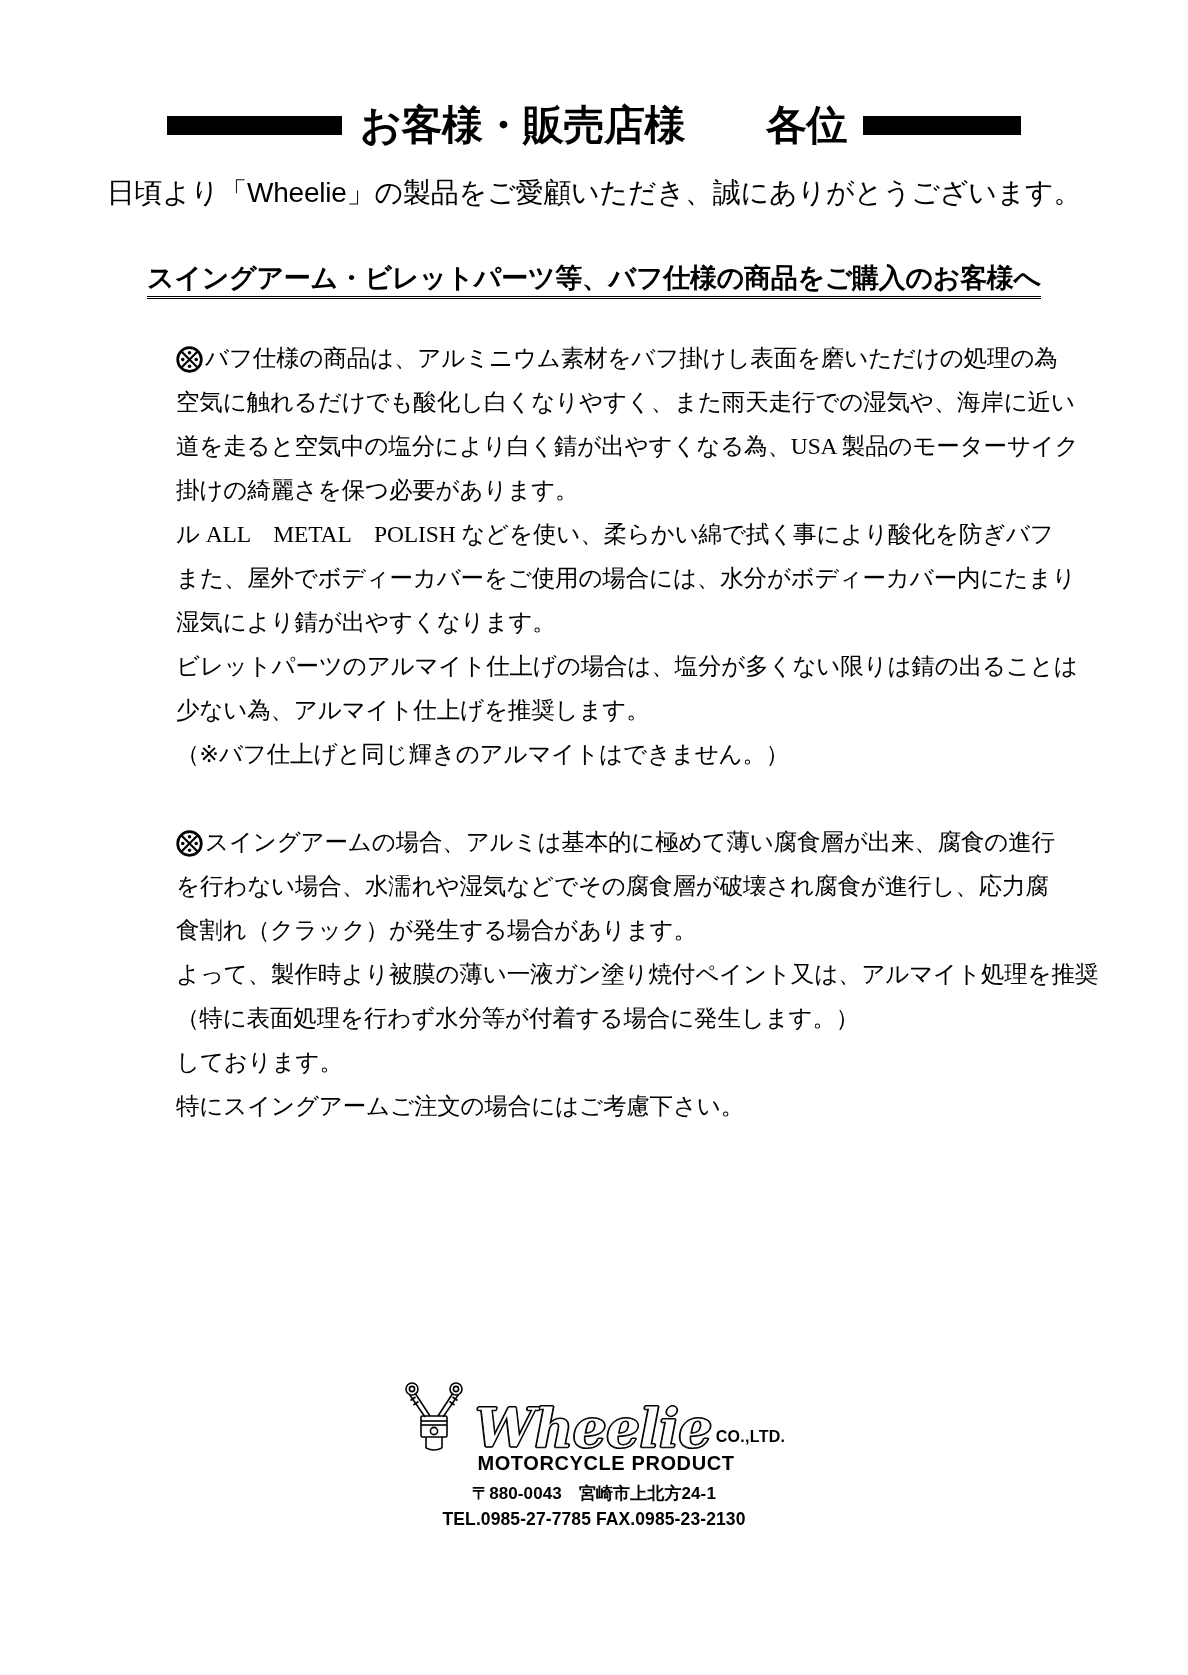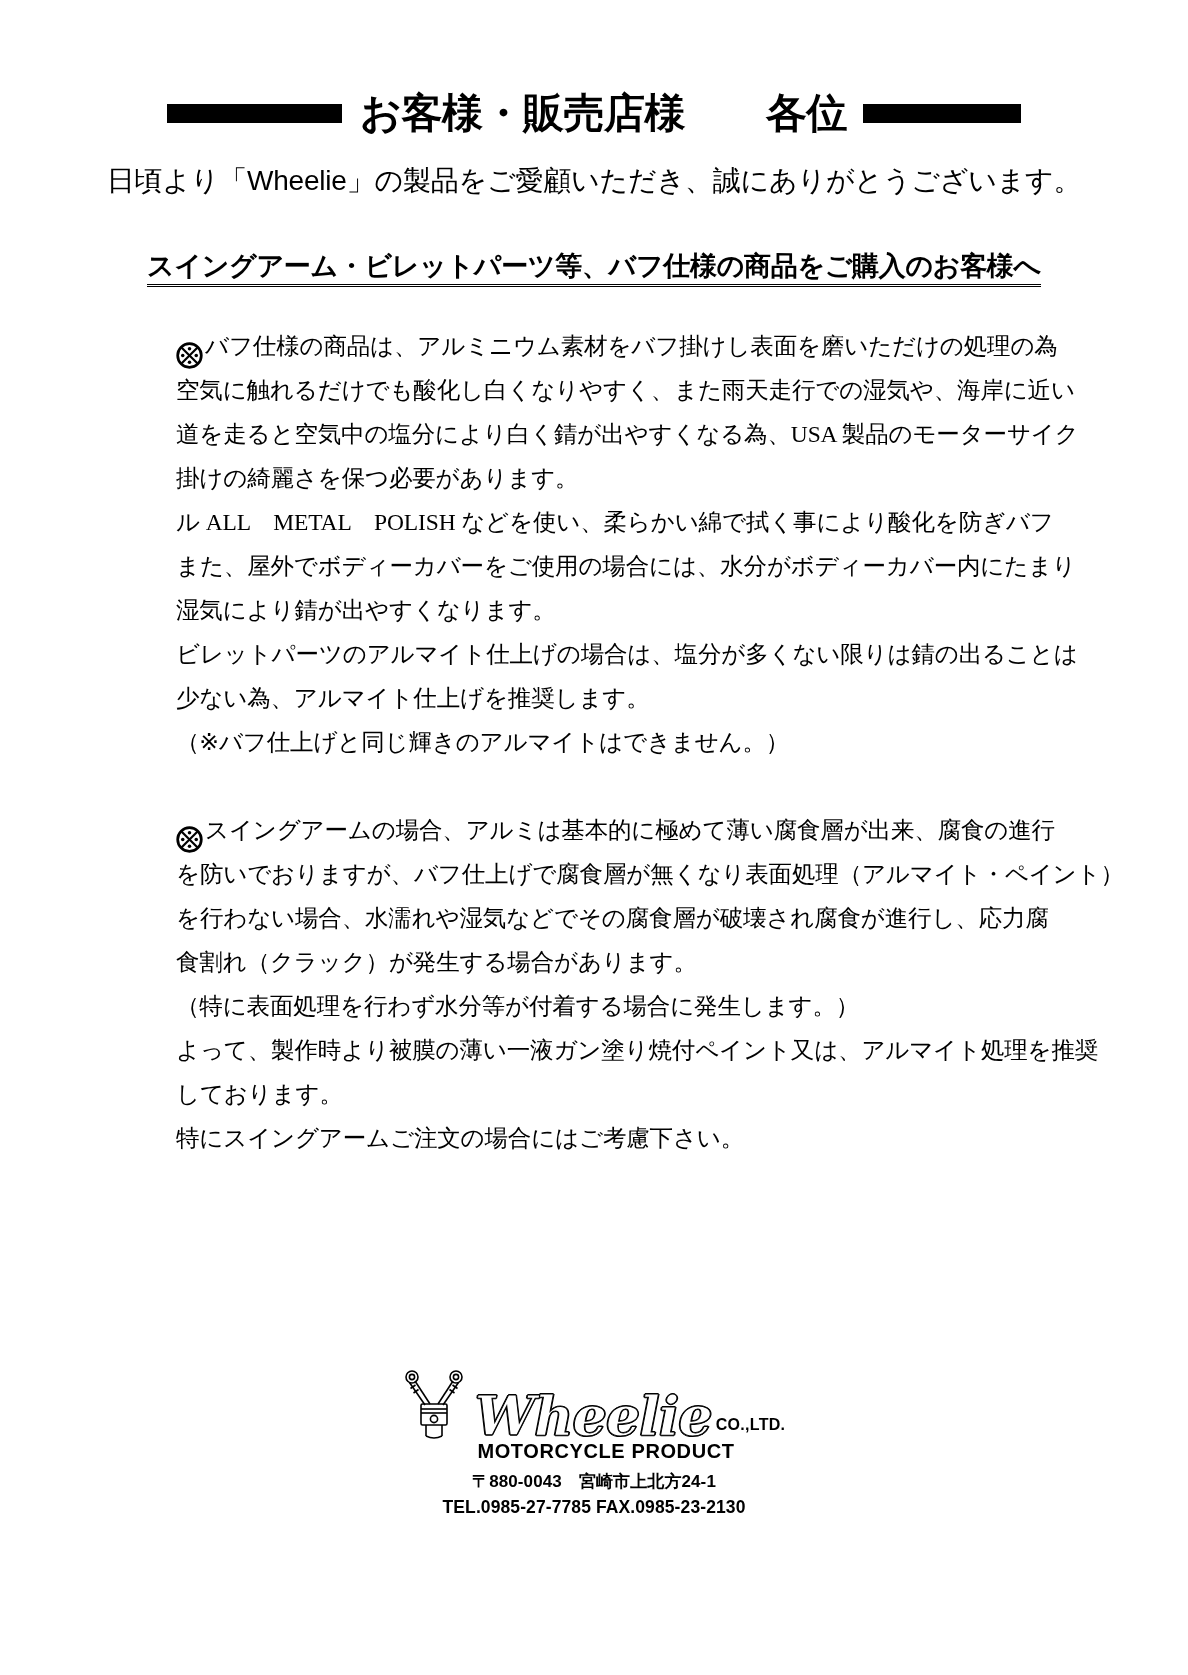--- a/index.html
+++ b/index.html
@@ -23,21 +23,21 @@
     box-sizing: border-box;
     padding: 0;
   }
 
   
   .title-row {
     display: flex;
     align-items: center;
     justify-content: center;
     gap: 0;
-    margin: 0;
+    margin: 12px;
     padding-top: 93px;
     text-align: center;
   }
   .rule-bar {
     background: #000;
     height: 19px;
     flex: 0 0 auto;
   }
   .rule-bar.left  { width: 175px; margin-right: 18px; }
   .rule-bar.right { width: 158px; margin-left: 16px; }
@@ -87,21 +87,21 @@
     letter-spacing: -0.15px;
     white-space: nowrap;
   }
   .para.first-gap { margin-top: 40px; }
 
   .line { display: block; height: 44px; }
   .line.spacer { height: 44px; }
 
   .bullet-line {
     display: flex;
-    align-items: flex-end;
+    align-items: center;
     height: 44px;
   }
 
   
   .marker-icon {
     flex: 0 0 auto;
     width: 27px;
     height: 27px;
     margin-right: 2px;
     position: relative;
@@ -232,25 +232,24 @@
             <line x1="6.5" y1="6.5" x2="25.5" y2="25.5" stroke="#000" stroke-width="2.6"></line>
             <line x1="25.5" y1="6.5" x2="6.5" y2="25.5" stroke="#000" stroke-width="2.6"></line>
             <circle cx="16" cy="8" r="2.1" fill="#000"></circle>
             <circle cx="16" cy="24" r="2.1" fill="#000"></circle>
             <circle cx="8" cy="16" r="2.1" fill="#000"></circle>
             <circle cx="24" cy="16" r="2.1" fill="#000"></circle>
           </svg>
         </span>
         <span>スイングアームの場合、アルミは基本的に極めて薄い腐食層が出来、腐食の進行</span>
       </div>
-      <span class="line">を防いでおりますが、バフ仕上げで腐食層が無くなり表面処理（アルマイト・ペイント）</span>
       <span class="line">を行わない場合、水濡れや湿気などでその腐食層が破壊され腐食が進行し、応力腐</span>
       <span class="line">食割れ（クラック）が発生する場合があります。</span>
+      <span class="line">よって、製作時より被膜の薄い一液ガン塗り焼付ペイント又は、アルマイト処理を推奨</span>
       <span class="line">（特に表面処理を行わず水分等が付着する場合に発生します。）</span>
-      <span class="line">よって、製作時より被膜の薄い一液ガン塗り焼付ペイント又は、アルマイト処理を推奨</span>
       <span class="line">しております。</span>
       <span class="line">特にスイングアームご注文の場合にはご考慮下さい。</span>
     </div>
 
     <div class="line spacer"></div>
 
 
   </div>
 
   <div class="footer">

